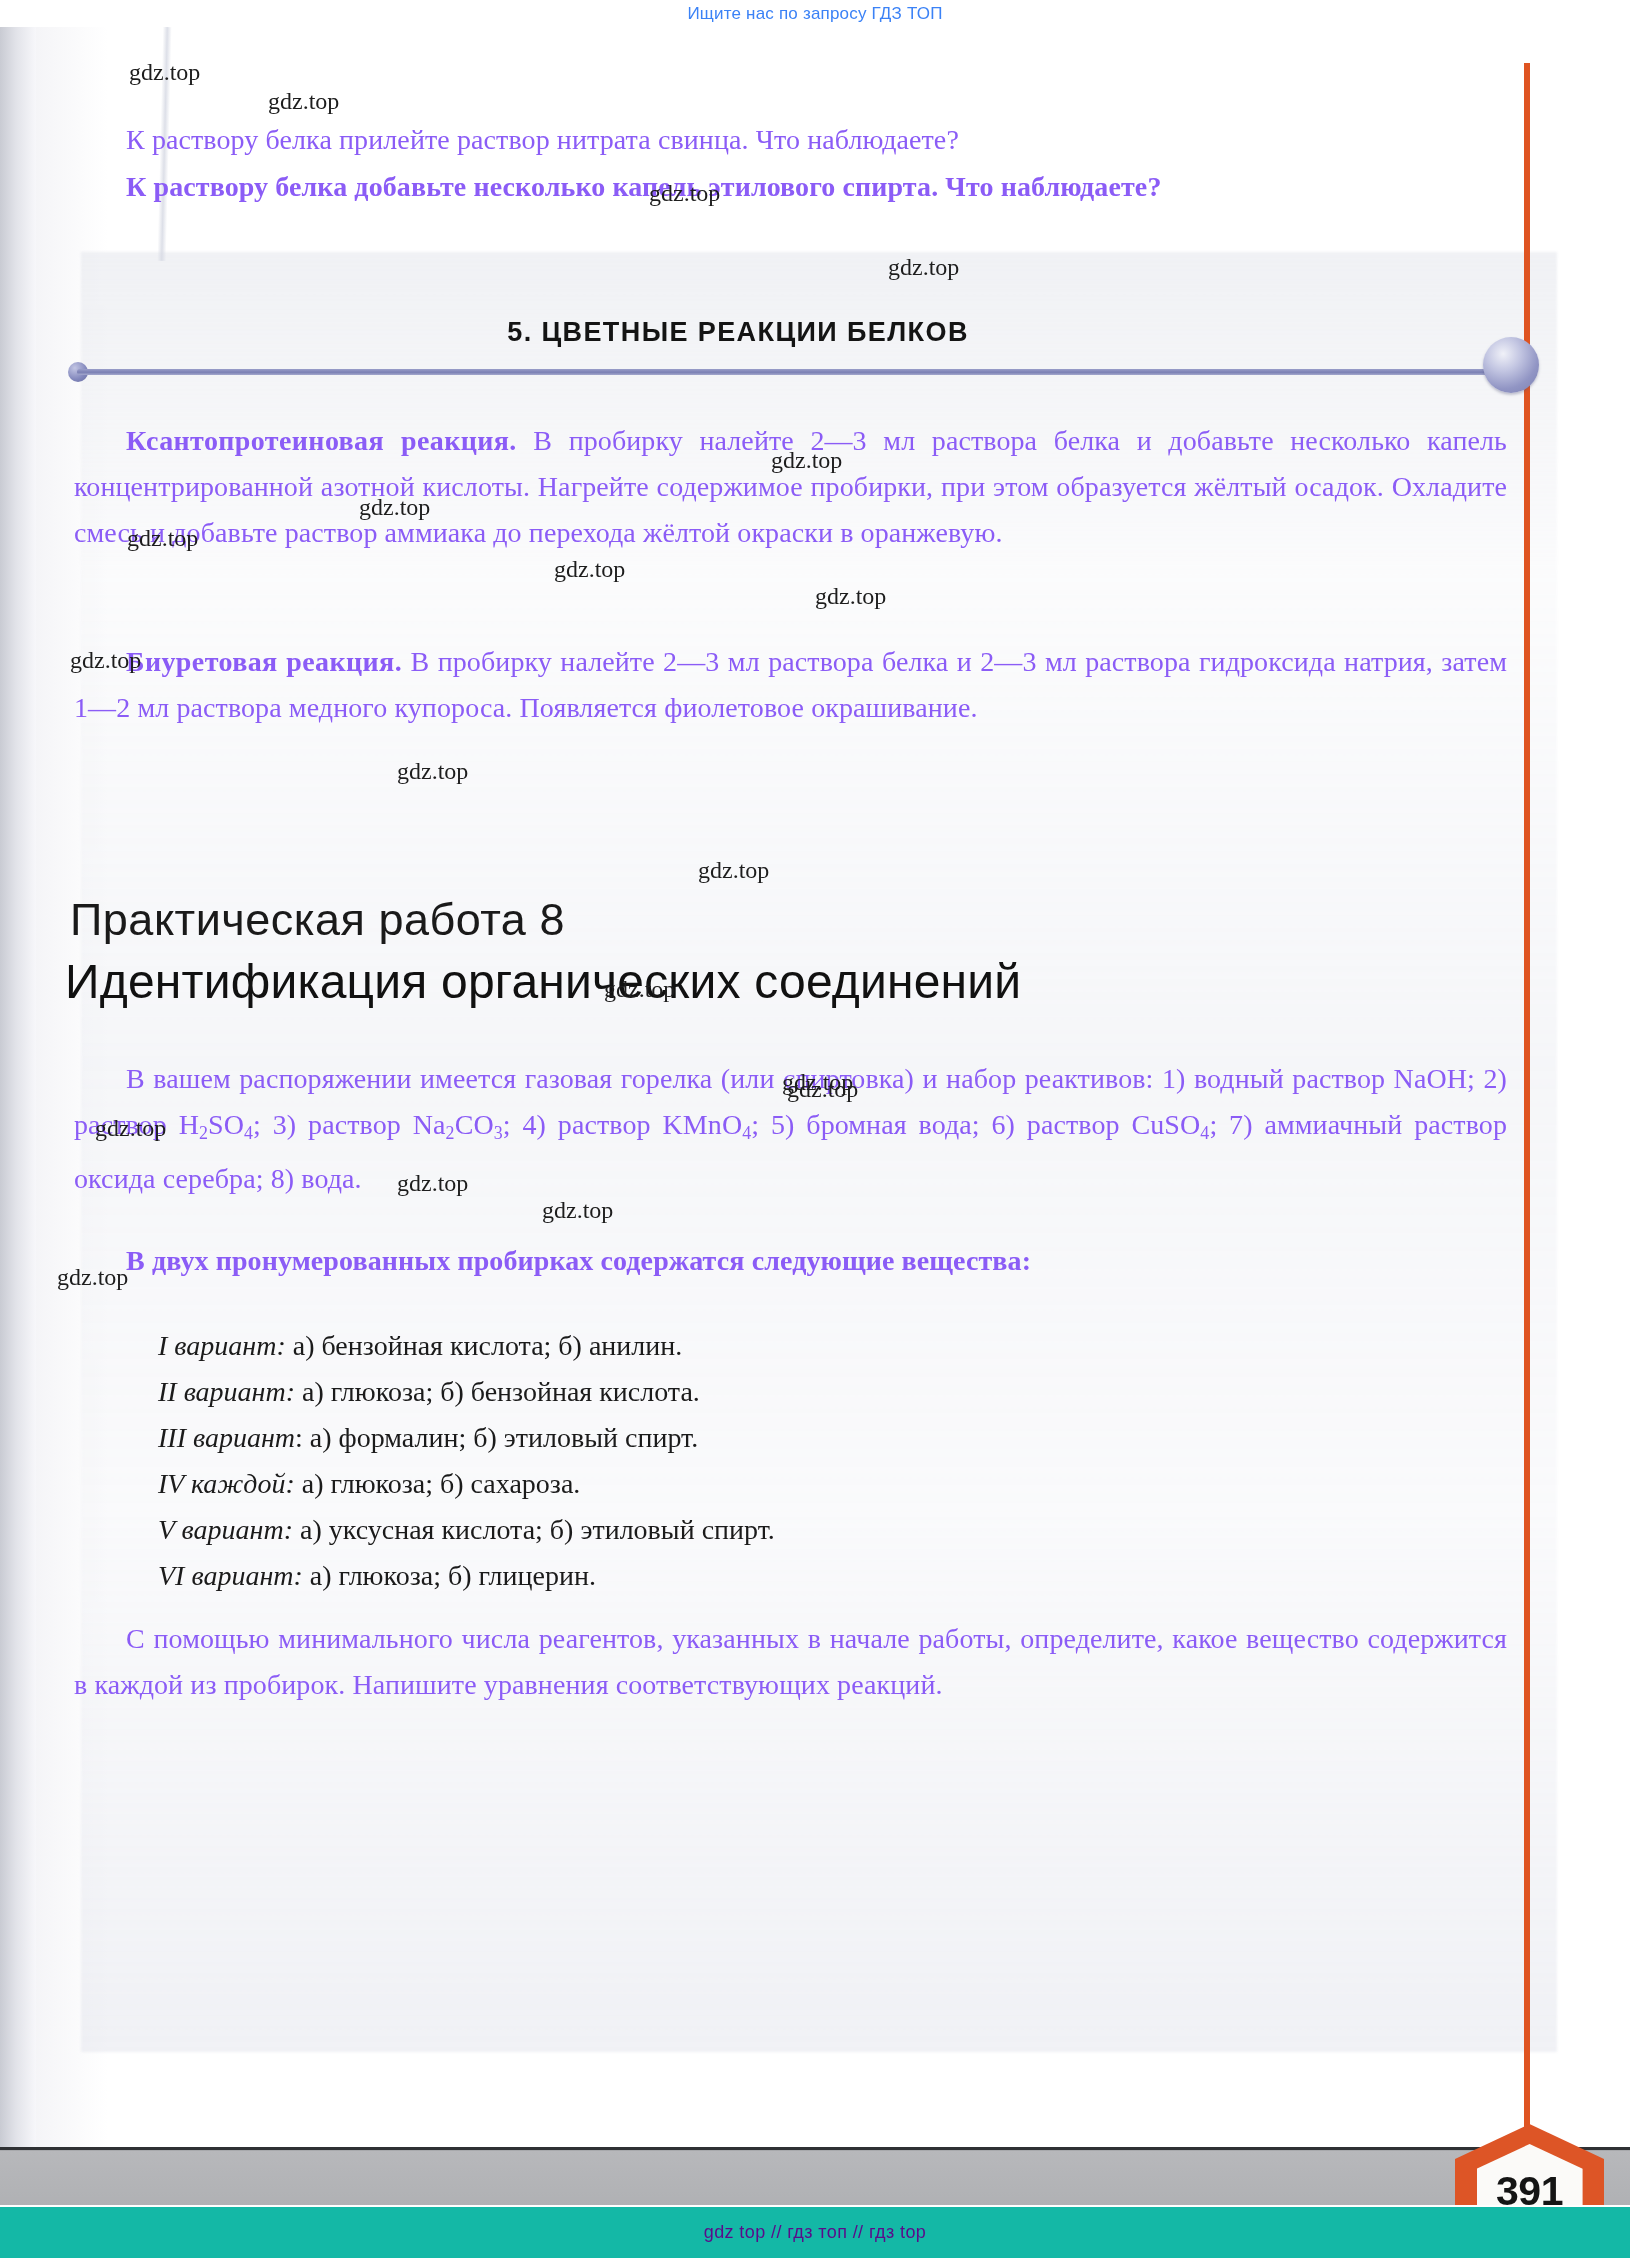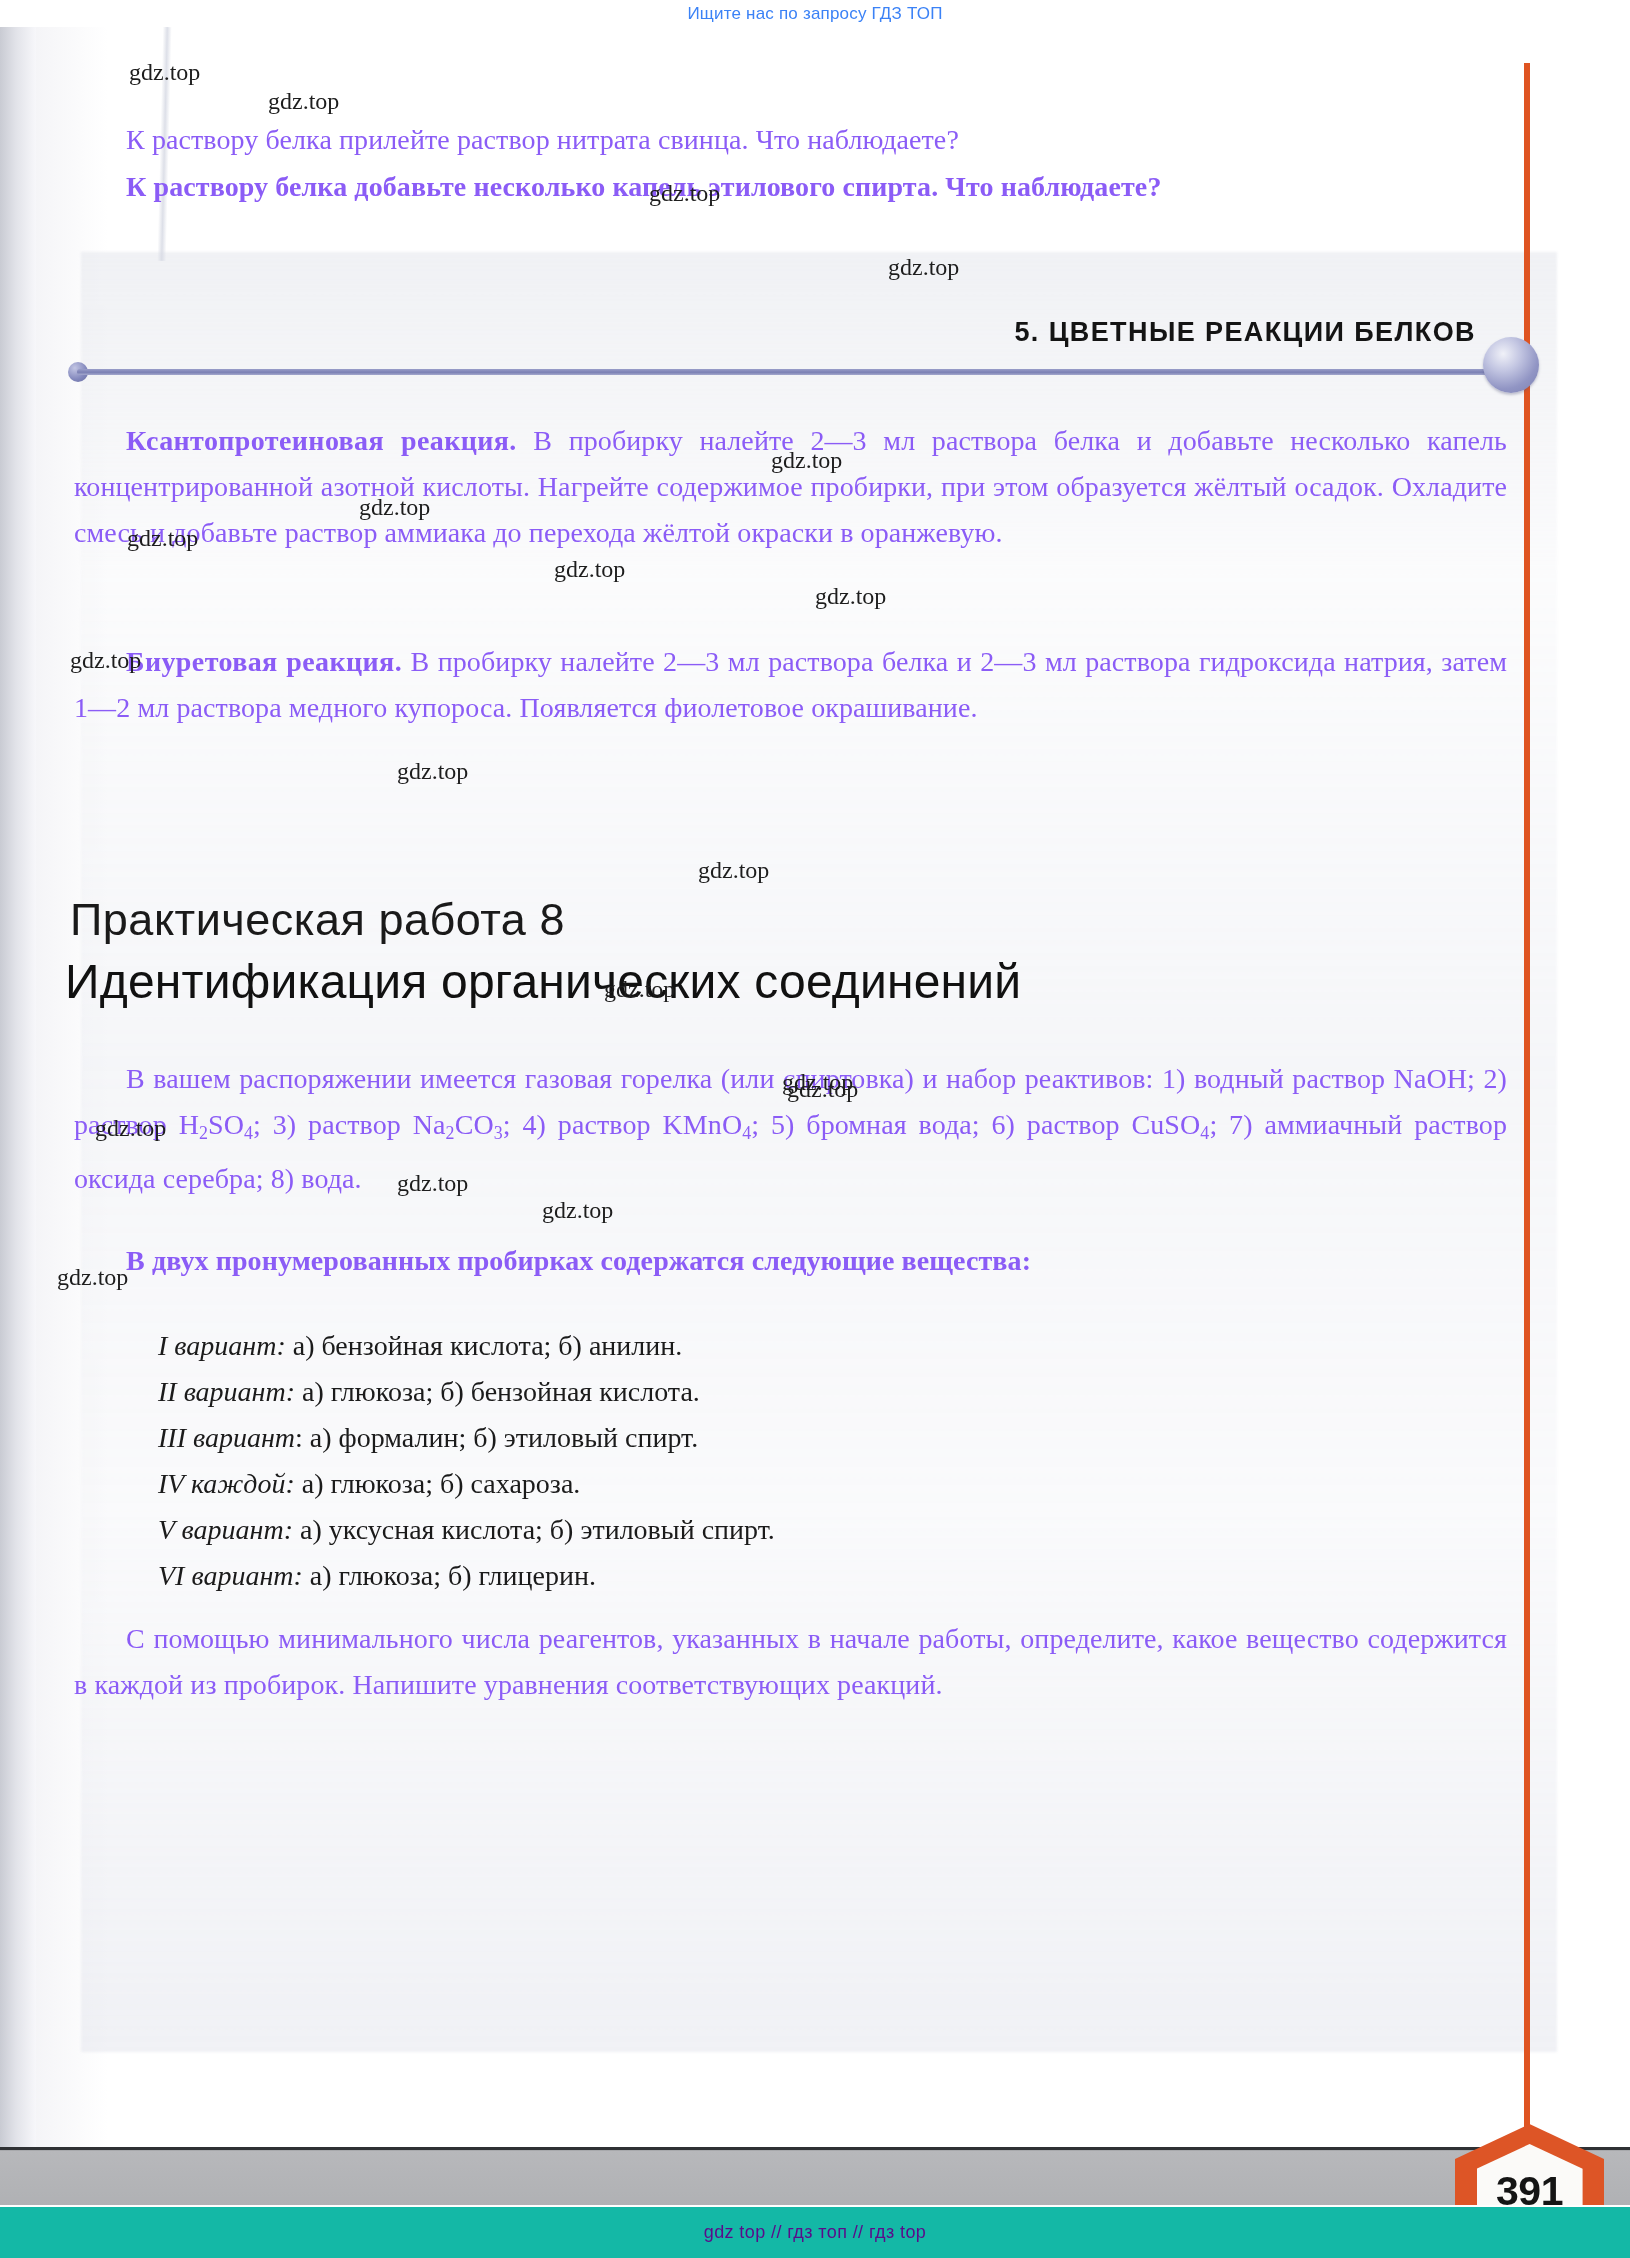--- a/index.html
+++ b/index.html
@@ -84,21 +84,21 @@
   }
   .indent{text-indent:52px;}
   b.run-in{font-weight:bold;letter-spacing:0.4px;}
 
   
   .sec-head{
     position:absolute;left:0;top:290px;width:1630px;height:59px;
   }
   .sec-title{
     position:absolute;left:0;top:0;width:1476px;
-    text-align:right;
+    text-align:center;
     font-family:"Liberation Sans", sans-serif;
     font-weight:bold;font-size:27px;letter-spacing:1.4px;color:#141414;
   }
   .rule-line{
     position:absolute;left:77px;top:52px;width:1458px;height:6.3px;
     background:linear-gradient(180deg,#9a9ec9,#7b80b4 55%,#a4a8cd);
     border-radius:3.6px;
   }
   .rule-dot-left{
     position:absolute;left:68px;top:45px;width:20px;height:20px;border-radius:50%;

